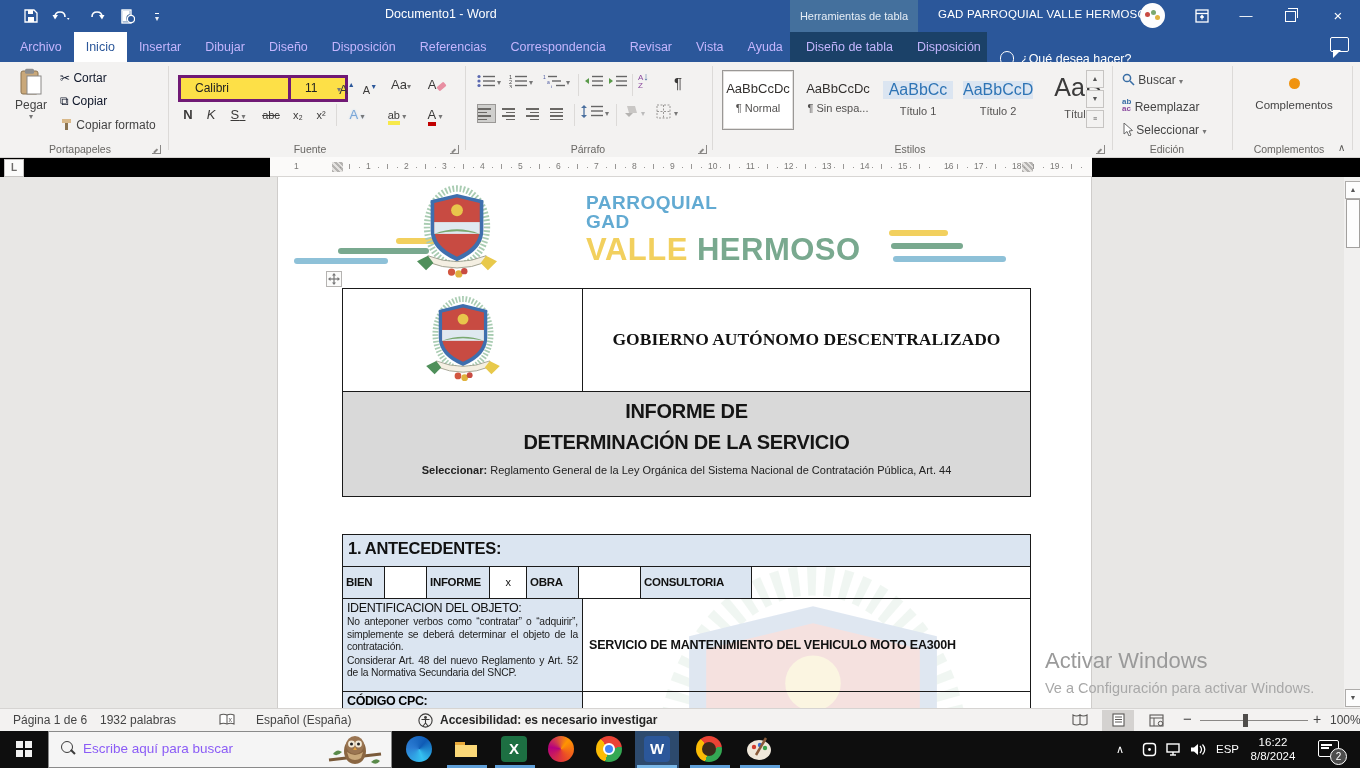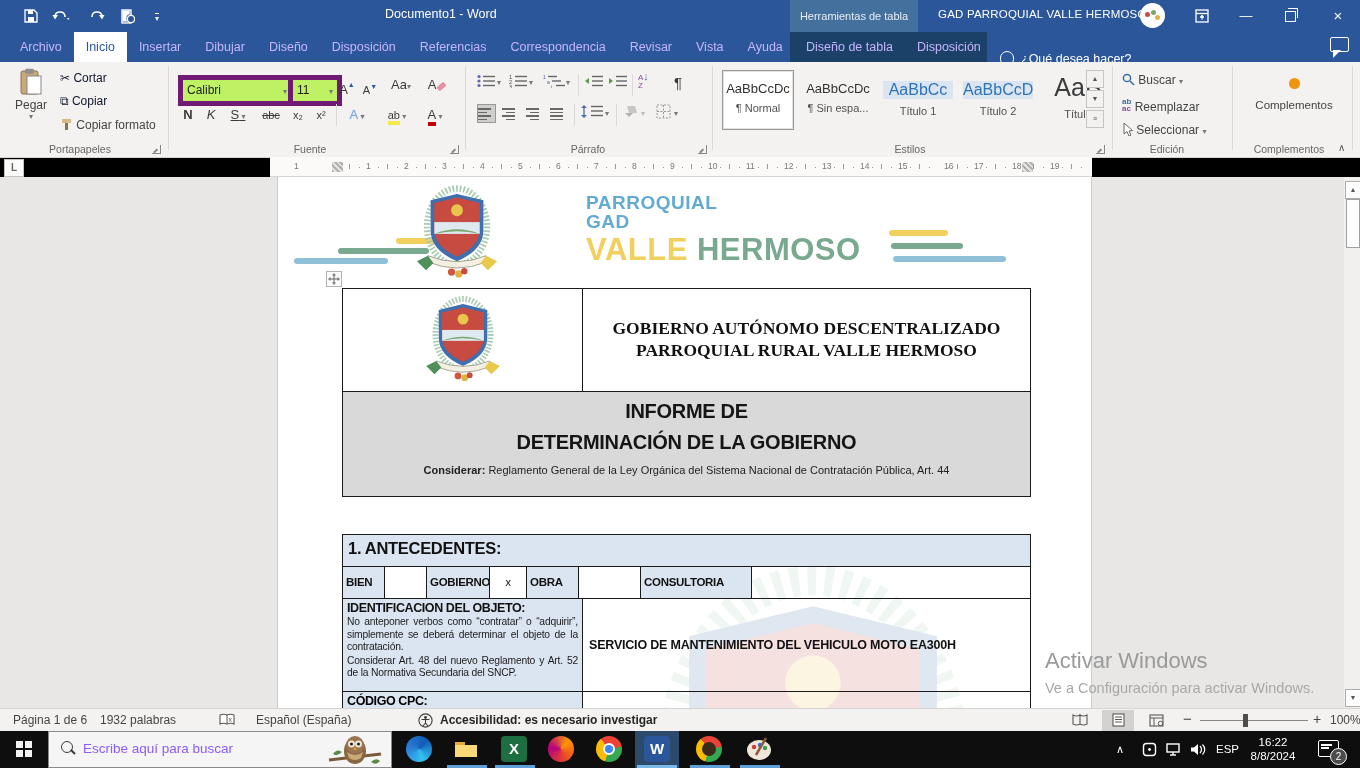--- a/index.html
+++ b/index.html
@@ -34,21 +34,21 @@
   #comment-top:after{content:"";position:absolute;left:2px;top:12px;border:4px solid transparent;border-top-color:#fff;border-left-color:#fff;}
   
   #ribbon{left:0;top:62px;width:1360px;height:95px;background:#f3f2f1;border-bottom:1px solid #d6d4d2;}
   .gdiv{top:4px;width:1px;height:84px;background:#dcdad8;}
   .glabel{top:81px;font-size:10.5px;color:#696764;text-align:center;}
   .launcher{top:83px;width:8px;height:8px;border-right:1.5px solid #8a8886;border-bottom:1.5px solid #8a8886;}
   .launcher:before{content:"";position:absolute;right:2px;bottom:2px;width:5px;height:1.5px;background:#8a8886;transform:rotate(-45deg);}
   .rbtn{font-size:12px;color:#444;white-space:nowrap;}
   .rbtn.dis{color:#0f172a;}
   .caret{font-size:8px;color:#777;}
-  .combo{height:21px;background:#bef264;border:5px solid #701a75;font-size:12px;color:#222;line-height:21px;padding-left:4px;}
+  .combo{height:21px;background:#fde047;border:3px solid #701a75;font-size:12px;color:#222;line-height:21px;padding-left:14px;}
   .combo .caret{position:absolute;right:4px;top:1px;}
   .fmt{font-size:13px;color:#3b3a39;text-align:center;line-height:22px;}
   .miniline{display:block;height:1.5px;background:#6a6865;margin:2px 0;}
   .alignbox{width:17px;height:16px;padding:2px 1px 0 1px;}
   .alignbox.sel{background:#cfcfcd;border:1px solid #9a9896;padding:1px 0 0 0;}
   .style-card{width:70px;height:58px;margin-right:8px;background:#f3f2f1;border:1px solid transparent;text-align:center;}
   .style-card.sel{background:#fff;border:1px solid #9a9896;box-shadow:0 0 0 1px #e3e1df inset;}
   .style-prev{margin-top:10px;font-size:13px;color:#33302e;white-space:nowrap;overflow:hidden;}
   .style-prev.blue{color:#2e74b5;font-size:16px;}
   .style-prev.big{color:#3b3b3b;font-size:25px;margin-top:2px;font-weight:300;}
@@ -78,21 +78,21 @@
   .tcell{box-sizing:border-box;border-left:1px solid #1a1a1a;overflow:hidden;}
   .tcell:first-child{border-left:none;}
   .blue{background:#dbe5f1;}
   .gray{background:#d9d9d9;}
   .orgname{font-family:"Liberation Serif","DejaVu Serif",serif;font-weight:bold;font-size:17.5px;
            color:#111;text-align:center;line-height:1.25;}
   .informe{font-weight:bold;font-size:20px;color:#151515;text-align:center;line-height:1.55;letter-spacing:-.3px;}
   .fundamento{font-size:11px;color:#222;text-align:center;margin:3px auto 0;width:648px;line-height:1.7;}
   .sechead{font-weight:bold;font-size:16.5px;color:#111;padding:4px 0 0 5px;letter-spacing:-.3px;}
   #tipo-row .tcell{font-weight:bold;font-size:11.5px;color:#111;line-height:30px;white-space:nowrap;letter-spacing:-.3px;}
-  .ident-label{font-weight:bold;font-size:12.5px;color:#111;letter-spacing:-.4px;padding:2px 0 0 4px;}
+  .ident-label{font-weight:normal;font-size:12.5px;color:#111;letter-spacing:-.4px;padding:2px 0 0 4px;}
   .ident-note{font-size:10.3px;color:#1c1c1c;padding:1px 4px 0 4px;text-align:justify;line-height:1.22;letter-spacing:-.2px;}
   .ident-value{font-weight:bold;font-size:12.5px;color:#111;letter-spacing:-.2px;padding:0 4px 0 6px;}
   #watermark{opacity:.16;}
   #activar{left:1045px;top:471px;color:#9a9a9a;}
   #activar .l1{font-size:22px;}
   #activar .l2{font-size:14.5px;margin-top:6px;color:#a8a8a8;}
   
   #vscroll{left:1344px;top:0;width:16px;height:531px;background:#f1f0ef;}
   .sbtn{left:1px;width:14px;height:16px;background:#fdfdfd;border:1px solid #aeacaa;color:#555;
         font-size:7px;text-align:center;line-height:15px;}
@@ -550,39 +550,39 @@
         </svg>
 
       <div class="tbl" style="top:111px">
         <div class="trow" style="height:102px">
           <div class="tcell" style="width:239px;background:#fff;display:flex;align-items:center;justify-content:center">
             <svg width="104" height="92" viewBox="0 0 100 110">
                 <use href="#crest"></use>
               </svg>
           </div>
           <div class="tcell" style="flex:1;background:#fff;display:flex;align-items:center;justify-content:center">
-            <div class="orgname"><span>GOBIERNO AUTÓNOMO DESCENTRALIZADO</span><br><span>PARROQUIAL RURAL VALLE HERMOSO</span></div>
+            <div class="orgname"><span>GOBIERNO AUTÓNOMO DESCENTRALIZADO</span><br></div>
           </div>
         </div>
         <div class="trow" style="height:105px">
           <div class="tcell gray" style="flex:1;padding-top:4px">
-            <div class="informe"><span>INFORME DE</span><br><span>DETERMINACIÓN DE LA GOBIERNO</span></div>
-            <div class="fundamento"><b>Considerar:</b> <span>Reglamento General de la Ley Orgánica del Sistema Nacional de Contratación Pública, Art. 44</span></div>
+            <div class="informe"><span>INFORME DE</span><br><span>DETERMINACIÓN DE LA SERVICIO</span></div>
+            <div class="fundamento"><b>Seleccionar:</b> <span>Reglamento General de la Ley Orgánica del Sistema Nacional de Contratación Pública, Art. 44</span></div>
           </div>
         </div>
       </div>
 
       <div class="tbl" style="top:357px">
         <div class="trow" style="height:31px">
           <div class="tcell blue sechead" style="flex:1">1. ANTECEDENTES:</div>
         </div>
         <div class="trow" style="height:32px" id="tipo-row">
             <div class="tcell blue" style="width: 41px; text-align: left; padding-left: 3px;">BIEN</div>
             <div class="tcell" style="width: 42px; text-align: center; font-weight: normal; font-size: 11px;"></div>
-            <div class="tcell blue" style="width: 63px; text-align: left; padding-left: 3px;">GOBIERNO</div>
+            <div class="tcell blue" style="width: 63px; text-align: left; padding-left: 3px;">INFORME</div>
             <div class="tcell" style="width: 37px; text-align: center; font-weight: normal; font-size: 11px;">x</div>
             <div class="tcell blue" style="width: 52px; text-align: left; padding-left: 3px;">OBRA</div>
             <div class="tcell" style="width: 62px; text-align: center; font-weight: normal; font-size: 11px;"></div>
             <div class="tcell blue" style="width: 111px; text-align: left; padding-left: 3px;">CONSULTORIA</div>
             <div class="tcell" style="width: 41px; text-align: center; font-weight: normal; font-size: 11px;"></div>
           </div>
         <div class="trow" style="height:93px">
           <div class="tcell blue" style="width:239px">
             <div class="ident-label">IDENTIFICACION DEL OBJETO:</div>
             <div class="ident-note">No anteponer verbos como “contratar” o “adquirir”, simplemente se deberá determinar el objeto de la contratación.</div>

